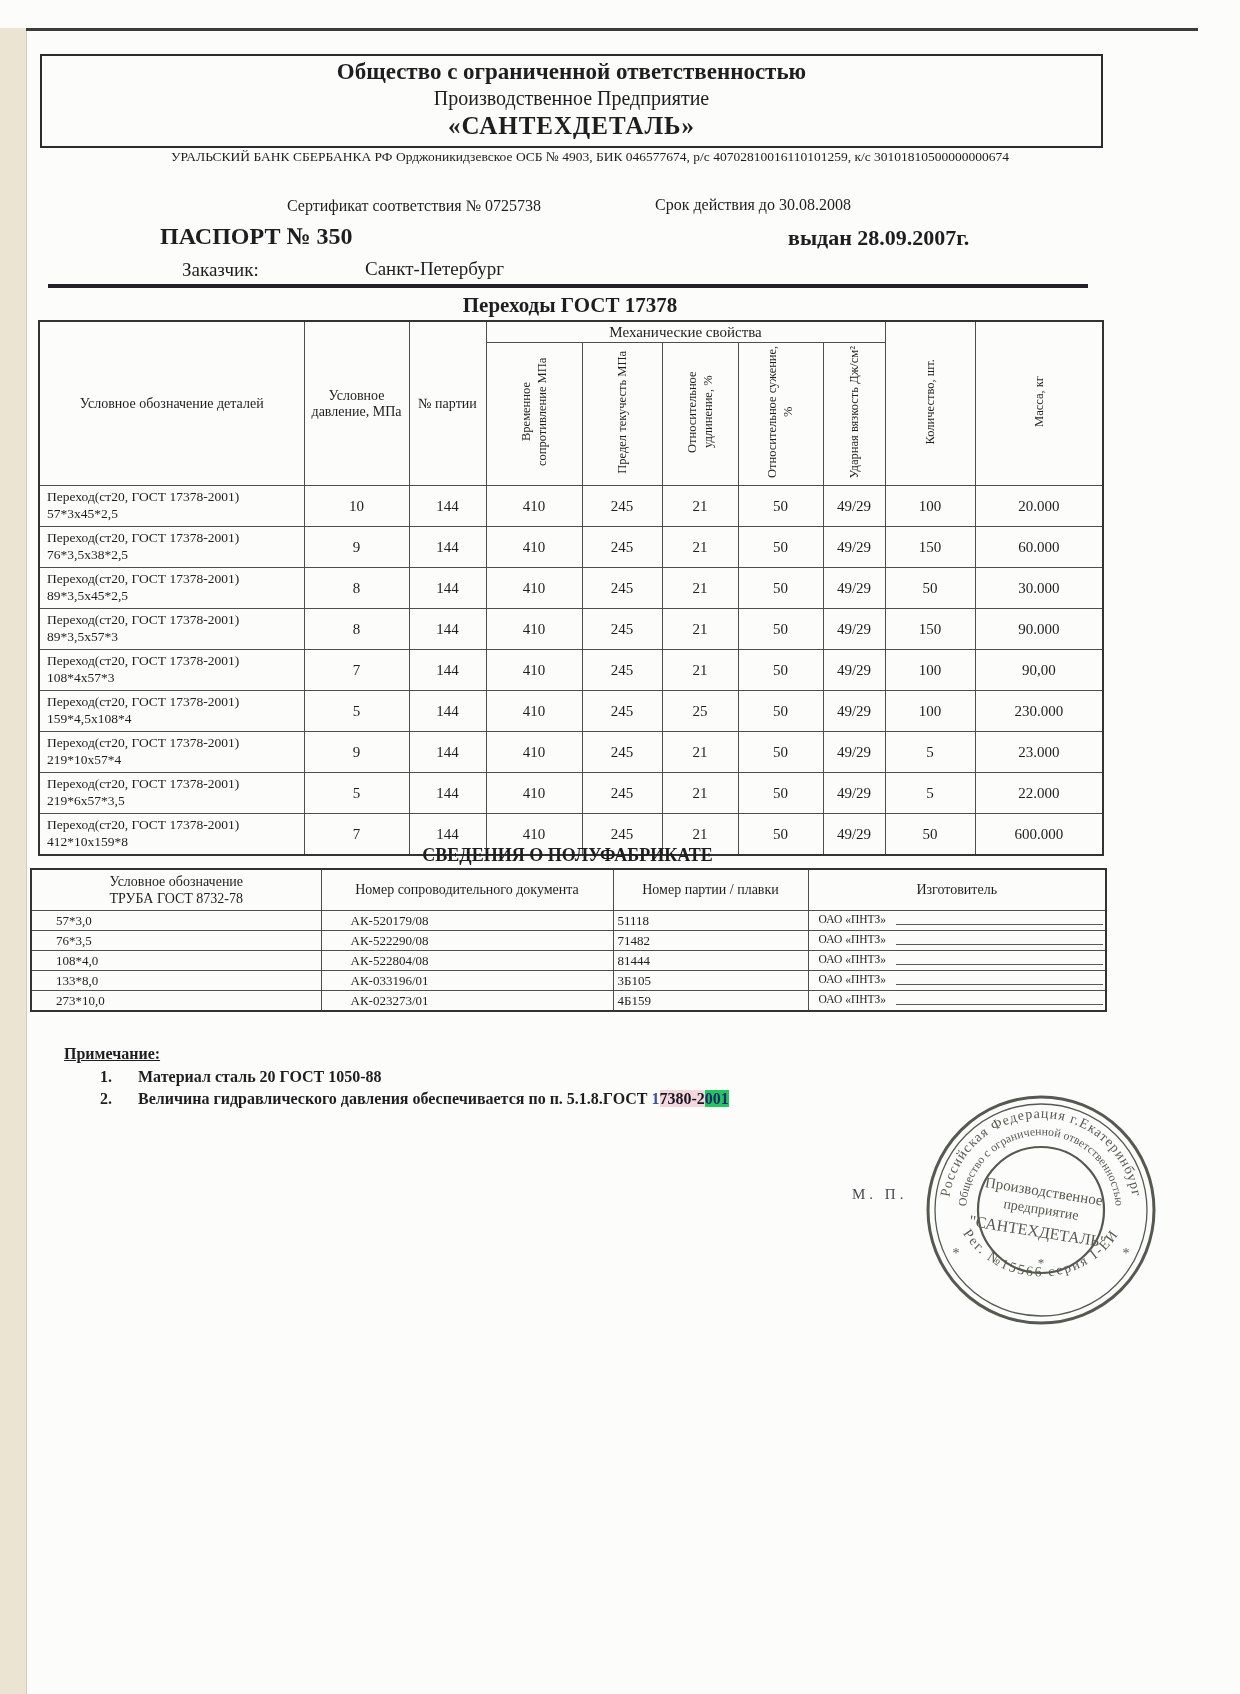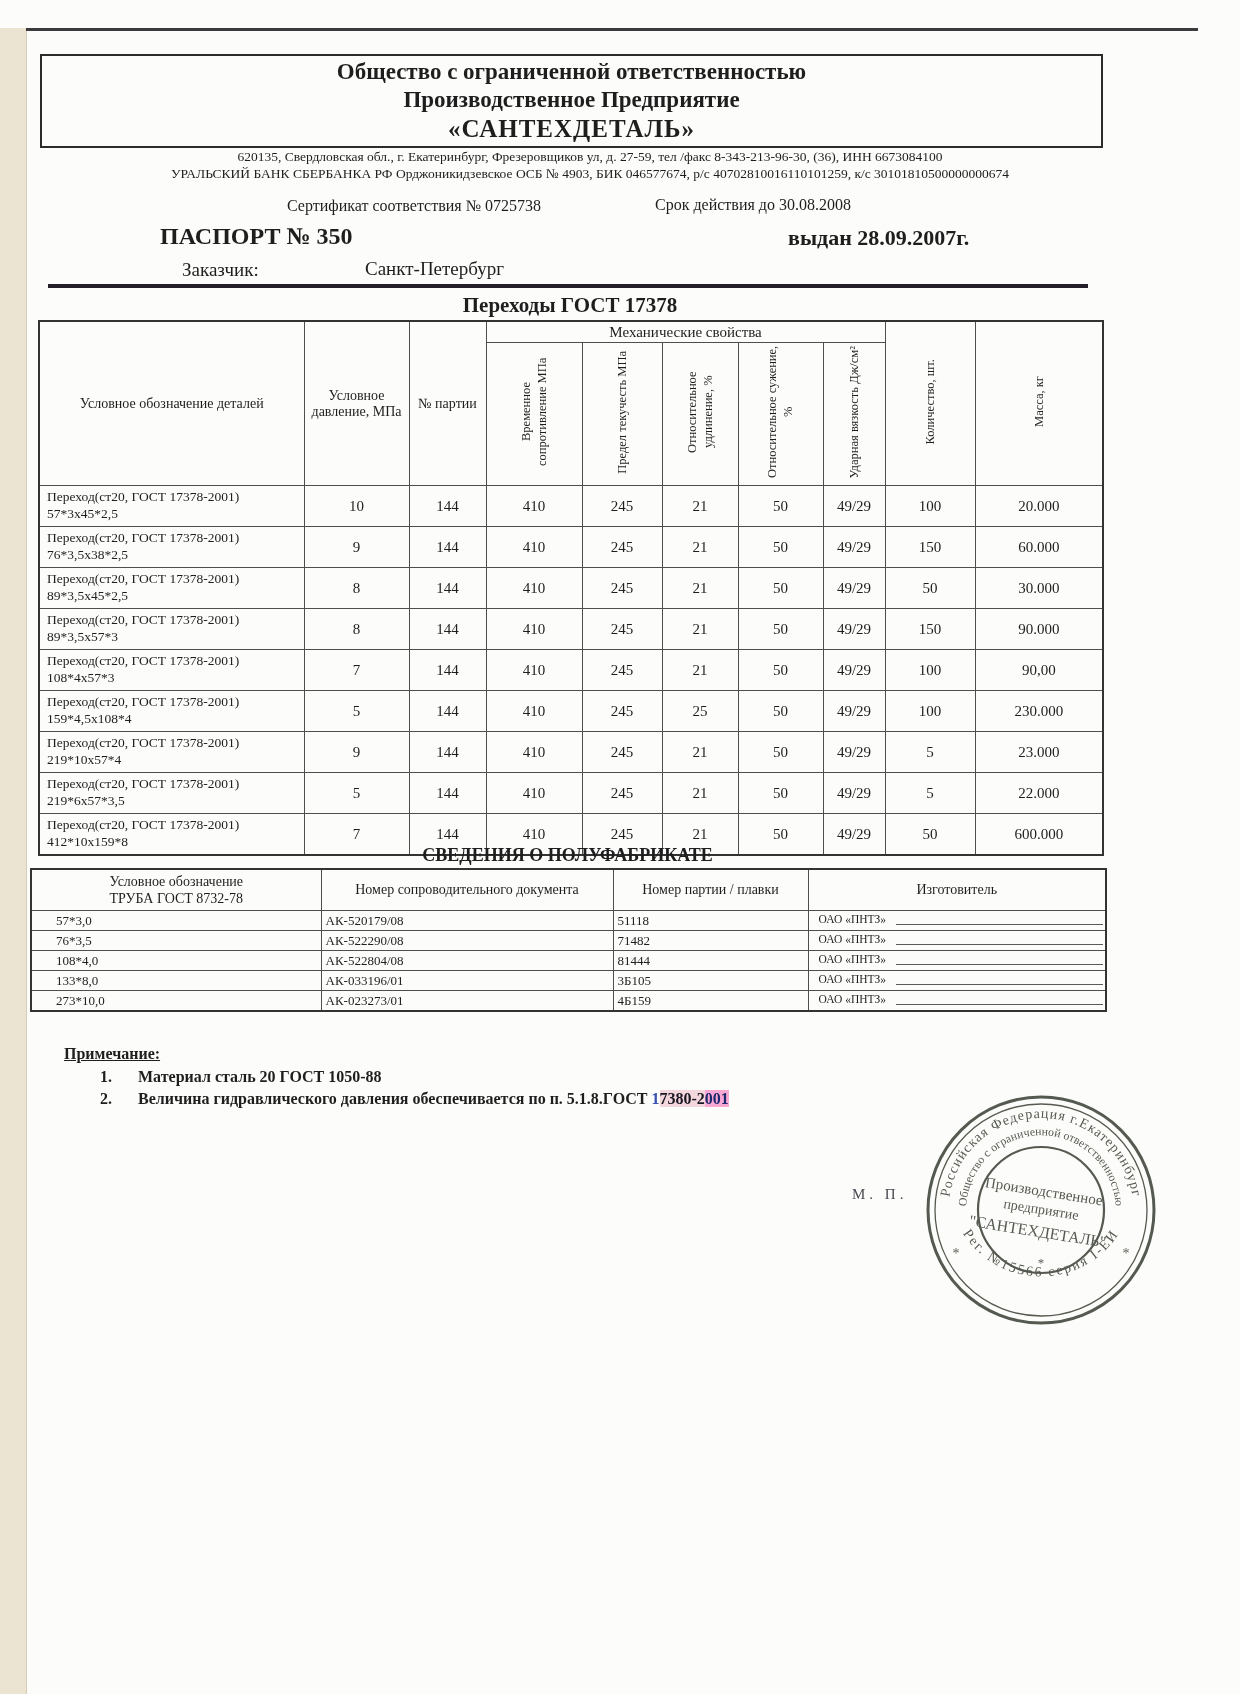--- a/index.html
+++ b/index.html
@@ -6,21 +6,21 @@
   .page{position:relative;width:1240px;height:1694px;background:#fcfcfa;
         font-family:"Liberation Serif",serif;color:#1e1e1e;overflow:hidden;margin:0 auto;}
   .edge-strip{position:absolute;left:0;top:28px;width:26px;height:1666px;
         background:#ece4d2;border-right:1px solid #d5ccb6;}
   .top-line{position:absolute;left:26px;top:28px;width:1172px;height:3px;background:#3c3a3c;}
   .abs{position:absolute;}
   
   .head-box{left:40px;top:54px;width:1059px;height:88px;border:2px solid #2c2c2c;
         text-align:center;padding-top:2px;}
   .co1{font-size:23px;font-weight:bold;line-height:1.2;}
-  .co2{font-size:23px;font-weight:bold;line-height:1.2;}
+  .co2{font-size:20px;font-weight:normal;line-height:1.2;}
   .co3{font-size:25px;font-weight:bold;letter-spacing:1px;line-height:1.25;}
   .addr{left:40px;top:149px;width:1100px;text-align:center;font-size:13.5px;line-height:1.25;}
   .cert-label{left:287px;top:197px;font-size:16px;}
   .cert-valid{left:655px;top:196px;font-size:16px;}
   .passport{left:160px;top:223px;font-size:24px;font-weight:bold;}
   .issued{left:788px;top:225px;font-size:22px;font-weight:bold;}
   .cust-l{left:182px;top:259px;font-size:19px;}
   .cust-v{left:365px;top:258px;font-size:19px;}
   .rule{left:48px;top:284px;width:1040px;height:4px;background:#241f29;}
   
@@ -39,55 +39,54 @@
   .t1 td.dn{text-align:left;padding-left:7px;font-size:13.5px;line-height:1.25;}
   .t1 td.dn span{display:block;}
   
   .t2-title{left:30px;top:845px;width:1075px;text-align:center;font-size:18px;font-weight:bold;}
   .t2{left:30px;top:868px;width:1075px;border:2px solid #333;}
   .t2 th,.t2 td{border:1px solid #4e4e4e;padding:0 4px;}
   .t2 th{font-weight:normal;font-size:14px;text-align:center;height:19px;line-height:1.25;}
   .t2 thead th{height:40px;}
   .t2 td{height:19px;font-size:13px;text-align:left;}
   .t2 td.c1{padding-left:24px;}
-  .t2 td.c2{padding-left:4px;margin-top:32px;}
+  .t2 td.c2{padding-left:29px;margin-top:32px;}
   .t2 td.c3{}
   .t2 td.c4{padding:0 2px 0 10px;font-family:Liberation Serif, serif;}
   .maker{display:flex;align-items:center;}
   .maker span{font-size:11.5px;white-space:nowrap;transform:translateY(-2px);}
   .maker .ln{flex:1;height:1px;background:#5a5a5a;margin-left:10px;margin-top:8px;}
   
   .note-t{left:64px;top:1045px;font-size:16px;font-weight:bold;text-decoration:underline;}
   .n1n{left:100px;top:1068px;font-size:16px;font-weight:bold;}
   .n1t{left:138px;top:1068px;font-size:16px;font-weight:bold;}
   .n2n{left:100px;top:1090px;font-size:16px;font-weight:bold;}
   .n2t{left:138px;top:1090px;font-size:16px;font-weight:bold;}
   .hl0{color:#3a4fb0;}
   .hl1{background:#f4d7dd;color:#181823;}
-  .hl2{background:#f9a8d4;color:#1d2a6e;}
+  .hl2{background:#22c55e;color:#1d2a6e;}
   
   .mp{left:852px;top:1186px;font-size:15px;color:#4a4a52;letter-spacing:4px;}
   .stamp{left:923px;top:1092px;opacity:.88;}
   .stamp text{fill:#3f4439;font-family:"Liberation Serif",serif;}
   .stamp circle{fill:none;stroke:#3f4439;}
 </style>
 </head>
 <body>
 
 <div class="page">
   <div class="edge-strip"></div>
   <div class="top-line"></div>
 
   <div class="abs head-box">
     <div class="co1">Общество с ограниченной ответственностью</div>
     <div class="co2">Производственное Предприятие</div>
     <div class="co3">«САНТЕХДЕТАЛЬ»</div>
   </div>
   <div class="abs addr">
-    <div>620135, Свердловская обл.,  г. Екатеринбург, Фрезеровщиков ул, д. 27-59, тел /факс 8-343-213-96-30, (36), ИНН 6673084100</div>
     <div>УРАЛЬСКИЙ БАНК СБЕРБАНКА РФ Орджоникидзевское ОСБ № 4903, БИК 046577674, р/с 40702810016110101259, к/с 30101810500000000674</div>
   </div>
 
   <div class="abs cert-label">Сертификат соответствия №   0725738</div>
   <div class="abs cert-valid">Срок действия до  30.08.2008</div>
   <div class="abs passport">ПАСПОРТ № 350</div>
   <div class="abs issued">выдан 28.09.2007г.</div>
   <div class="abs cust-l">Заказчик:</div>
   <div class="abs cust-v">Санкт-Петербург</div>
   <div class="abs rule"></div>

